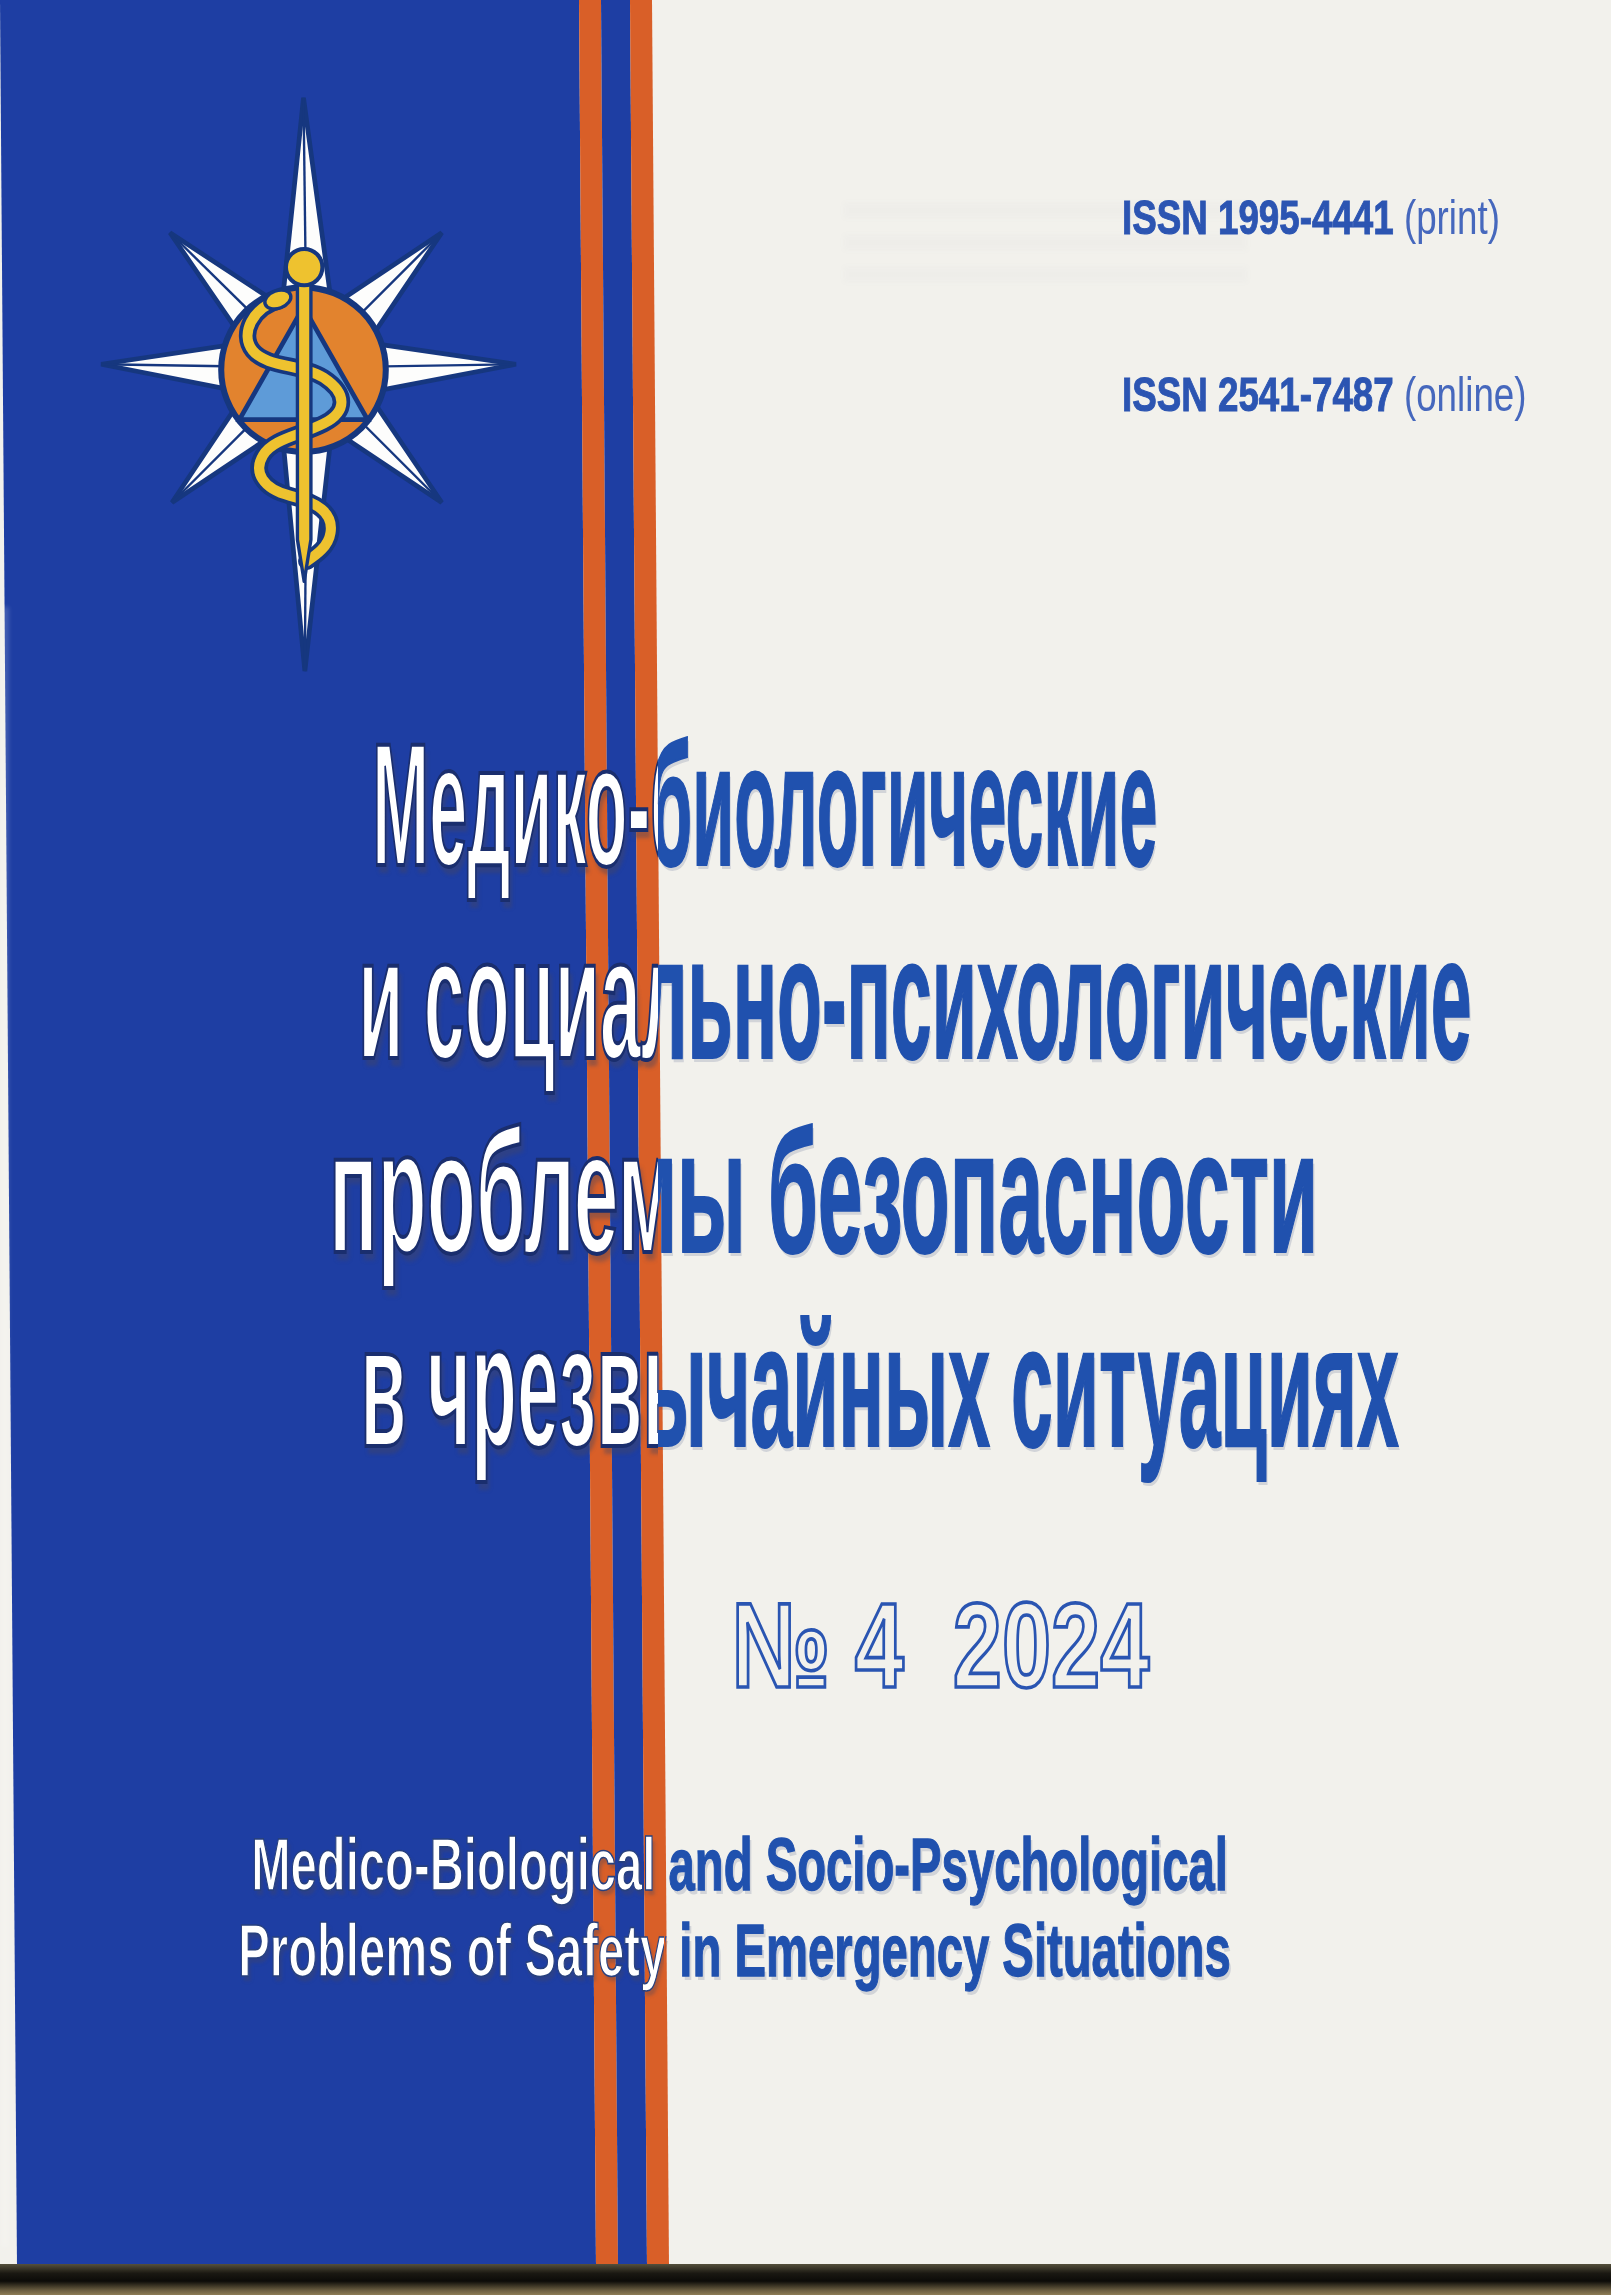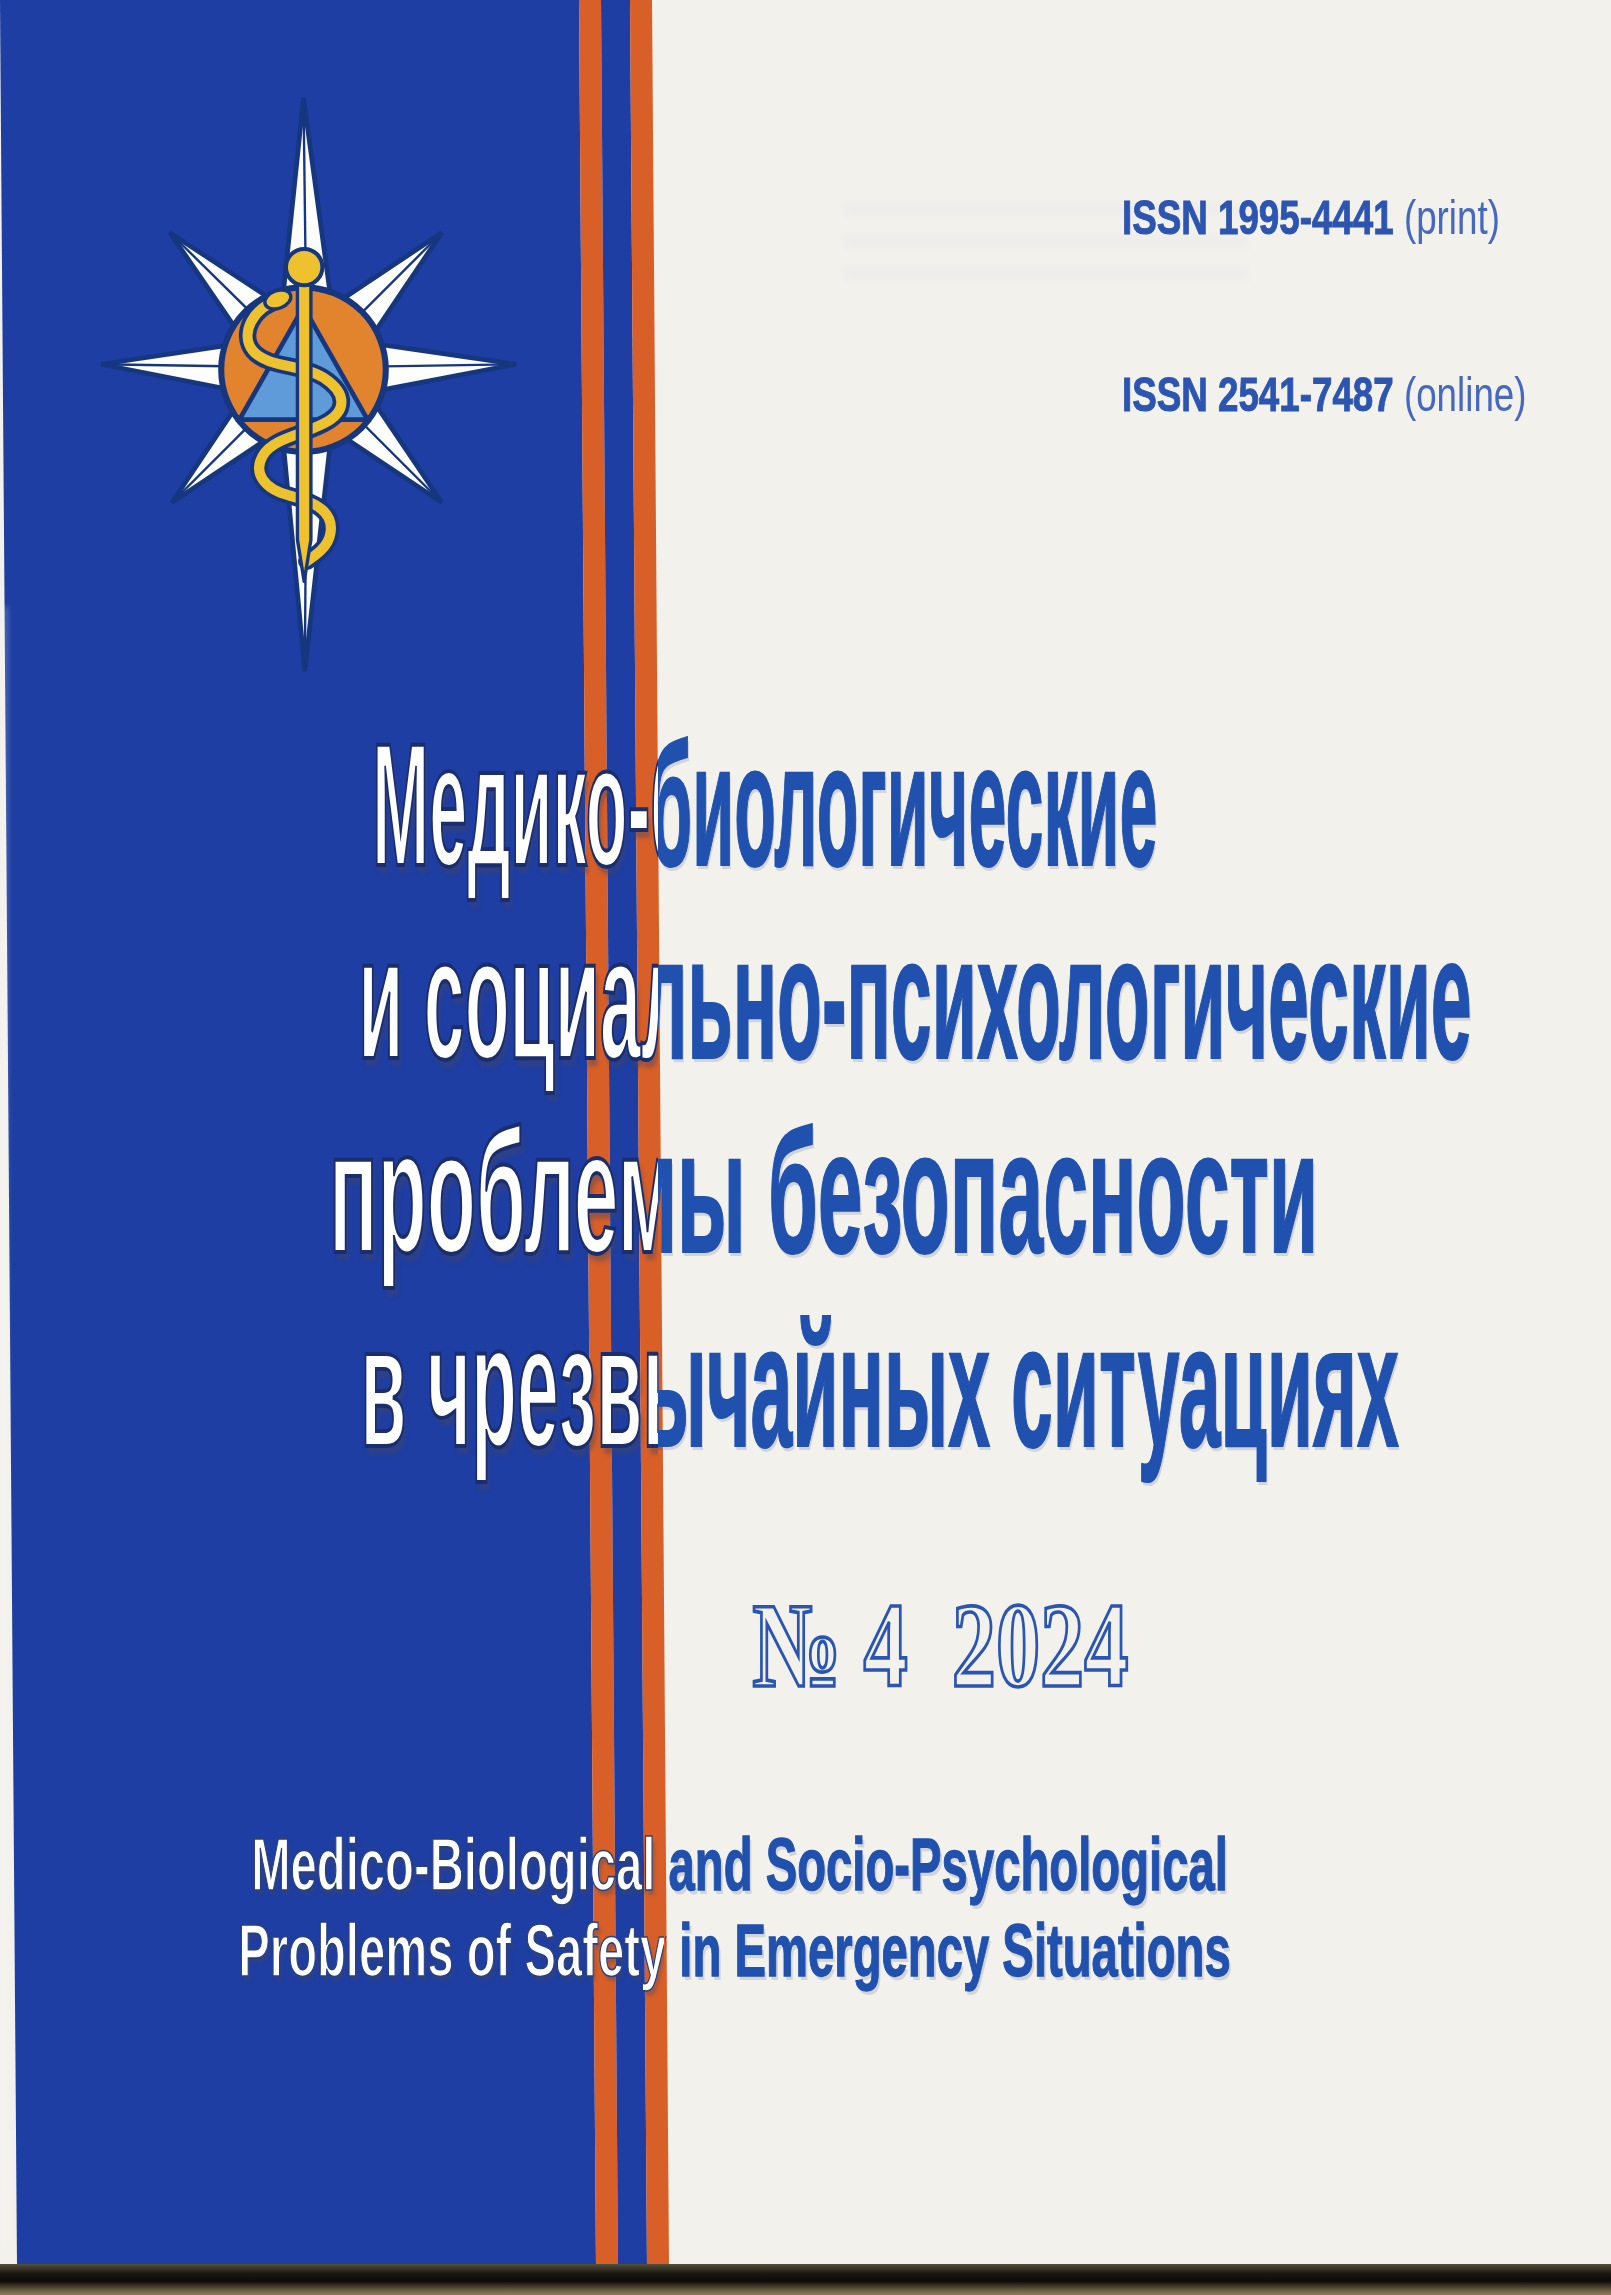--- a/index.html
+++ b/index.html
@@ -135,21 +135,21 @@
   </div>
   <div class="line ru-line" style="top:1258px;--tx:-99px;--sx:0.43;">
     <div class="part blue-part">
         <span class="txt">в чрезвычайных ситуациях</span>
       </div>
     <div class="part white-part">
         <span class="txt">в чрезвычайных ситуациях</span>
       </div>
   </div>
 
-  <div class="line issue-line" style="top:1558px;font-family:Liberation Serif, serif;--tx:135px;--sx:0.73;">
+  <div class="line issue-line" style="top:1558px;--tx:135px;--sx:0.73;">
     <div class="part">
         <span class="txt">№ 4  2024</span>
       </div>
   </div>
 
   <div class="line en-line" style="top:1800px;--tx:-66px;--sx:0.63;">
     <div class="part blue-part">
         <span class="txt">Medico-Biological and Socio-Psychological</span>
       </div>
     <div class="part white-part">

